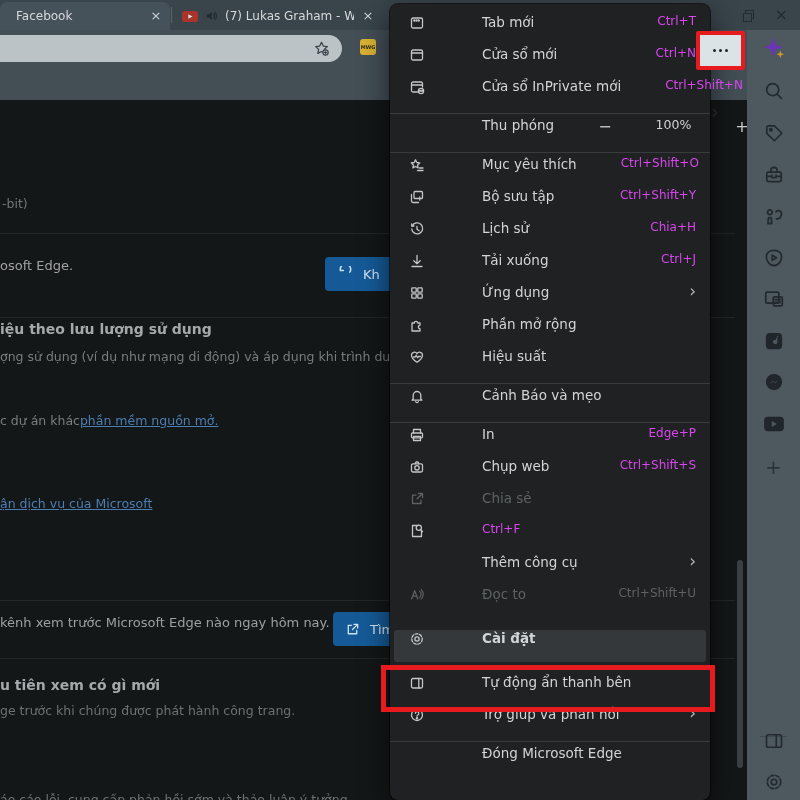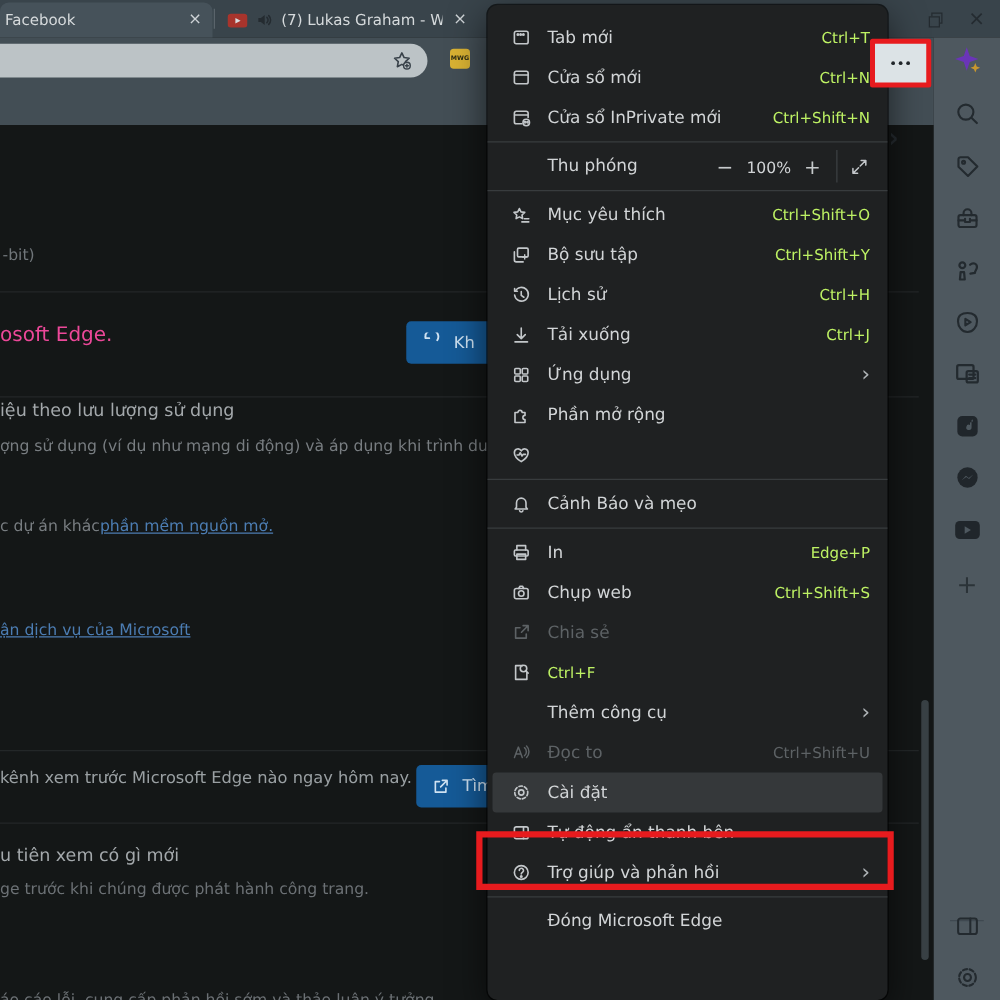--- a/index.html
+++ b/index.html
@@ -36,56 +36,56 @@
   #bm-chevron{left:711px;top:70px;color:#252b30;font-size:19px;font-weight:bold;transform:scaleY(1.15);}
   #bm-chevron::after{content:"›";}
   
   #sidebar{left:747px;top:30px;width:53px;height:770px;background:#4e585f;}
   .sb{position:absolute;left:50%;transform:translate(-50%,-50%);color:#232a2f;display:flex;}
   #sb-divider{left:13px;top:706px;width:27px;height:1px;background:#3f4850;}
   #sb-add{font-size:20px;color:#2b3338;}
   
   #page{left:0;top:100px;width:673px;height:700px;background:#141717;}
   .ptxt{white-space:nowrap;color:#787d81;font-size:12.5px;}
-  .phead{white-space:nowrap;color:#a4a9ac;font-size:14px;font-weight:normal;}
+  .phead{white-space:nowrap;color:#a4a9ac;font-size:14px;font-weight:bold;}
   .plink{color:#4c7db3;text-decoration:underline;}
   .phr{left:0;width:735px;height:1px;background:#232728;}
   .bluebtn{background:#155a97;border-radius:4px;color:#cfe2f2;font-size:13px;display:flex;align-items:center;gap:10px;padding:0 12px;height:34px;}
   #scroll-thumb{left:737px;top:460px;width:6px;height:208px;border-radius:3px;background:#394145;}
   
   #menu{left:390px;top:4px;width:320px;height:796px;background:#1f2122;border-radius:8px;
         box-shadow:0 0 0 1px rgba(0,0,0,.6),0 10px 30px rgba(0,0,0,.6);padding-top:10px;box-sizing:border-box;}
-  .mrow{display:flex;align-items:center;height:32px;padding:0 14px 0 12px;}
+  .mrow{display:flex;height:32px;padding:0 14px 0 12px;gap:44px;}
   .mic{width:17px;height:17px;margin:0 13px 0 6px;flex:none;color:#c3c7ca;display:flex;align-items:center;justify-content:center;}
   .mic svg{display:block;}
   .mlb{flex:1;font-size:13.5px;color:#d2d5d7;white-space:nowrap;}
-  .msc{font-size:12px;color:#bef264;white-space:nowrap;}
+  .msc{font-size:12px;color:#d946ef;white-space:nowrap;}
   .chev{color:#aeb3b6;font-size:17px;line-height:14px;}
   .chev::after{content:"›";}
   .disabled .mic,.disabled .mlb,.disabled .msc{color:#5d6265;}
-  .hl{background:#35383a;border-radius:3px;margin:0 4px;padding:0 10px 0 8px;}
+  .hl{background:#35383a;border-radius:3px;margin:12px 4px;padding:0 10px 0 8px;font-weight:bold;}
   .msep{height:1px;background:#383c3e;margin:3px 0;}
   .zctl{font-size:16px;color:#c6cacc;width:26px;text-align:center;}
   .zval{font-size:12.5px;color:#d0d3d5;width:44px;text-align:center;}
   .zdiv{width:1px;height:26px;background:#3c4043;margin:0 9px 0 6px;}
   
   .redbox{border:5px solid #e71b1e;z-index:9;box-sizing:border-box;}
   #red1{left:696px;top:31px;width:49px;height:39px;border-width:4px;background:#dce3e6;border-radius:2px;
         display:flex;align-items:center;justify-content:center;gap:3px;}
   #red1 i{width:3px;height:3px;border-radius:50%;background:#20262a;}
   #red2{left:381px;top:665px;width:334px;height:47px;background:transparent;}
   svg{fill:none;stroke:currentColor;stroke-width:1.3;stroke-linecap:round;stroke-linejoin:round;}
   svg.fil{stroke:none;}
 </style>
 </head>
 <body>
 
 <div id="tabstrip" class="abs">
   <div id="tab1" class="abs tab">
-    <span class="tabtitle" style="margin-left:4px">Facebook</span>
+    <span class="tabtitle" style="margin-left:16px">Facebook</span>
     <span class="tclose"></span>
   </div>
   <div class="abs tabsep"></div>
   <div id="tab2" class="abs tab">
     <span class="tabicon">
       <svg width="16" height="13" viewBox="0 0 16 13" class="fil">
           <rect x="0" y="1" width="16" height="11" rx="2.8" fill="#a8342c"></rect>
           <path d="M6.3 4.3l4.2 2.2-4.2 2.2z" fill="#d8dcde"></path>
         </svg>
     </span>
@@ -138,21 +138,21 @@
         </svg>
     </span>
     <span>Video</span>
   </div>
   <div id="bm-chevron" class="abs"></div>
 </div>
 
 <div id="page" class="abs">
   <div class="abs ptxt" style="left:2px;top:96px;color:#70767a">-bit)</div>
   <div class="abs phr" style="top:133px"></div>
-  <div class="abs ptxt" style="left:0;top:158px;color:#ec4899;font-size:16px">osoft Edge.</div>
+  <div class="abs ptxt" style="left:0;top:158px;color:#a3a3a3;font-size:13px">osoft Edge.</div>
   <div class="abs bluebtn" style="left:325px;top:157px;width:110px">
     <svg width="16" height="16" viewBox="0 0 16 16" style="stroke:#cfe2f2;stroke-width:1.5">
         <path d="M12.8 6.2A5.2 5.2 0 103.4 4.5M3.4 1.5v3h3"></path>
       </svg>
     <span>Kh</span>
   </div>
   <div class="abs phr" style="top:217px"></div>
   <div class="abs phead" style="left:0;top:221px">iệu theo lưu lượng sử dụng</div>
   <div class="abs ptxt" style="left:0;top:249px">ợng sử dụng (ví dụ như mạng di động) và áp dụng khi trình duyệt khởi độ</div>
   <div class="abs ptxt" style="left:0;top:313px">
@@ -333,21 +333,21 @@
   </div>
 
   <div class="mrow">
     <span class="mic">
         <svg width="16" height="16" viewBox="0 0 16 16">
           <path d="M3.2 5A5.5 5.5 0 112.7 8"></path>
           <path d="M2.7 2.8V5h2.2M8 5.3v3l2.1 1.5"></path>
         </svg>
       </span>
     <span class="mlb">Lịch sử</span>
-    <span class="msc">Ctrl+H</span>
+    <span class="msc">Chia+H</span>
   </div>
 
   <div class="mrow">
     <span class="mic">
         <svg width="16" height="16" viewBox="0 0 16 16">
           <path d="M8 2.5v8M4.8 7.7L8 10.9l3.2-3.2M3 13.5h10"></path>
         </svg>
       </span>
     <span class="mlb">Tải xuống</span>
     <span class="msc">Ctrl+J</span>
@@ -376,20 +376,21 @@
   </div>
 
 
   <div class="mrow">
     <span class="mic">
         <svg width="16" height="16" viewBox="0 0 16 16">
           <path d="M8 13.3S2.5 9.9 2.5 6.1a2.9 2.9 0 015.5-1.3A2.9 2.9 0 0113.5 6.1c0 3.8-5.5 7.2-5.5 7.2z"></path>
           <path d="M4.6 8h1.6l1-1.8 1.4 2.6.9-1.3h1.9"></path>
         </svg>
       </span>
+    <span class="mlb">Hiệu suất</span>
   </div>
 
   <div class="msep"></div>
 
   <div class="mrow">
     <span class="mic">
         <svg width="16" height="16" viewBox="0 0 16 16">
           <path d="M4.2 10.8V7.3a3.8 3.8 0 017.6 0v3.5l1.1 1.4H3.1l1.1-1.4zM6.7 13.6a1.35 1.35 0 002.6 0"></path>
         </svg>
       </span>

